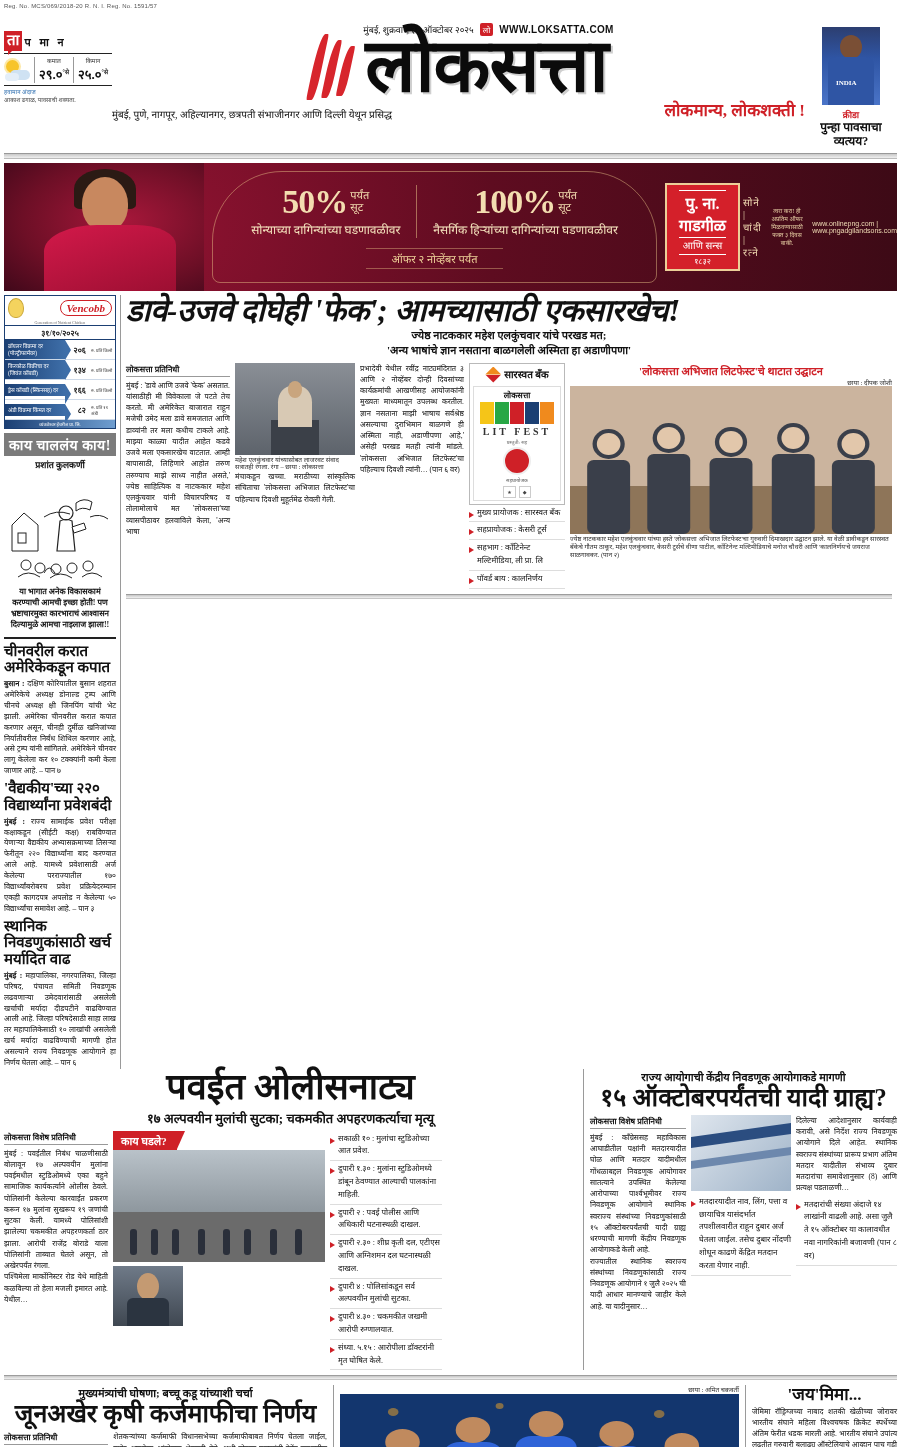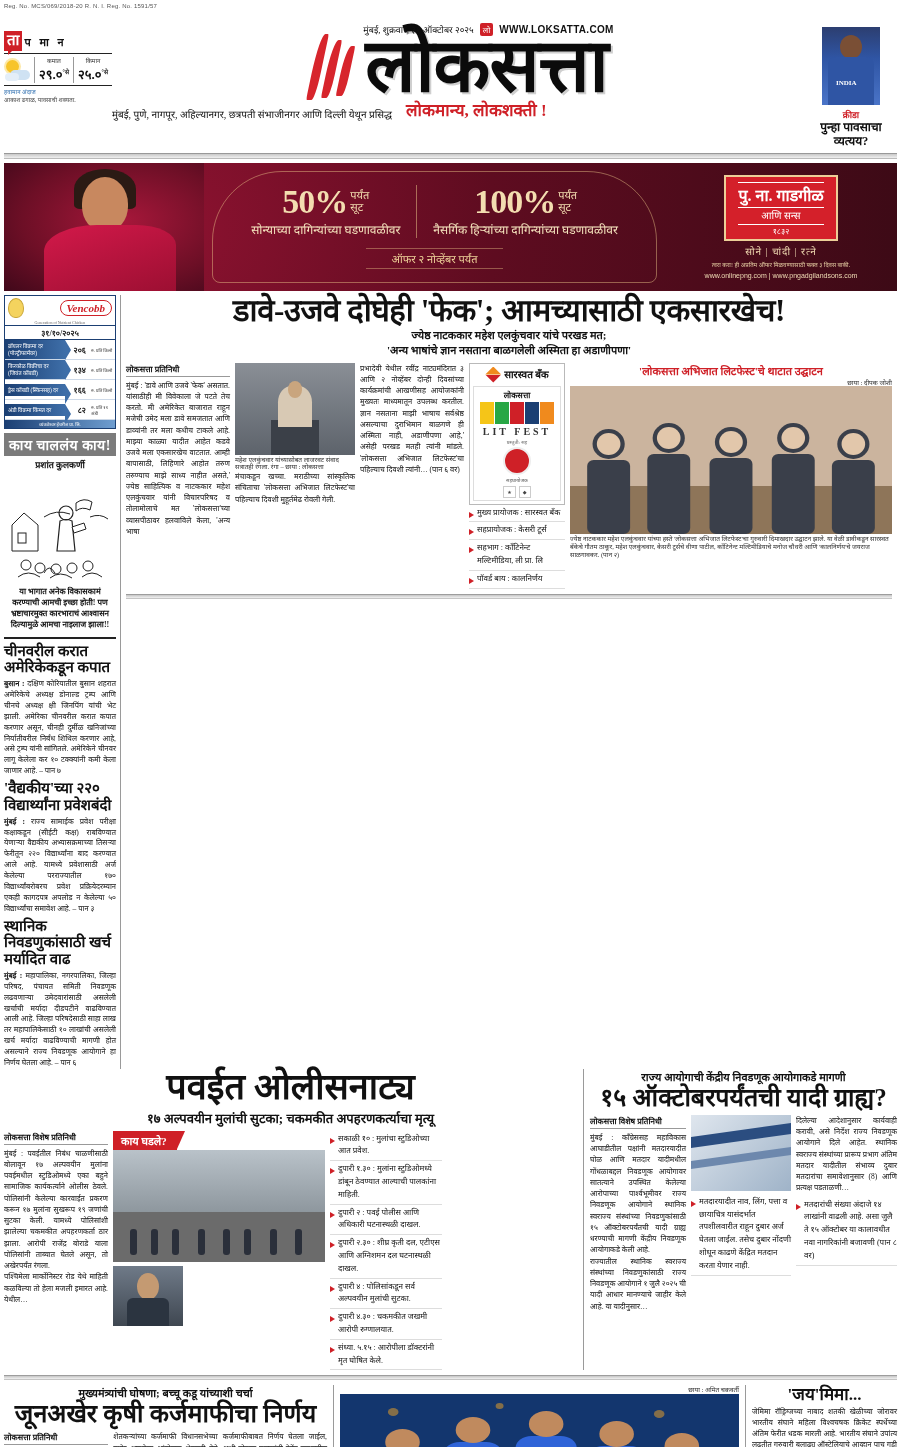--- a/index.html
+++ b/index.html
@@ -50,21 +50,21 @@
   .sitelogo{ display:inline-block; background:#cf2027; color:#fff; font-size:8px; padding:1px 3px; border-radius:2px;}
   .wordmark { display:flex; align-items:center; justify-content:center; gap:4px; margin-top:-2px;}
   .flamemark { width:52px; height:72px; position:relative;}
   .flamemark i { position:absolute; background:#d7252c; border-radius:60% 10% 40% 10%;
       transform: skewX(-12deg); }
   .flamemark i:nth-child(1){ left:4px; top:4px; width:9px; height:66px;}
   .flamemark i:nth-child(2){ left:18px; top:10px; width:9px; height:58px;}
   .flamemark i:nth-child(3){ left:32px; top:16px; width:9px; height:50px;}
   .bigname { font-size:74px; font-weight:bold; line-height:.95; letter-spacing:-1px;
       font-family:"Liberation Serif", serif; color:#0b0b0b; text-shadow:2px 2px 0 #cfcfcf;}
-  .tagrow { display:flex; justify-content:flex-start; align-items:flex-end; gap:14px; margin-top:-4px;}
+  .tagrow { display:flex; justify-content:space-between; align-items:flex-end; gap:14px; margin-top:-4px;}
   .editions { font-size:10px; color:#111;}
   .slogan { font-size:17px; font-weight:bold; color:#cf2027; }
 
   .sportbox { width:92px; padding-top:18px; text-align:center;}
   .sp-photo { width:58px; height:78px; margin:0 auto; background:
       linear-gradient(180deg,#2c3e70 0%, #2f55a4 40%, #4a74c8 100%); position:relative; overflow:hidden;}
   .sp-photo .head{ position:absolute; left:18px; top:8px; width:22px;height:24px;border-radius:50%;background:#7a4f35;}
   .sp-photo .body{ position:absolute; left:6px; top:30px; width:46px;height:50px;border-radius:8px 8px 0 0;background:#2f55a4;}
   .sp-photo .txt{ position:absolute; left:14px; top:52px; color:#fff; font-size:7px; font-weight:bold;}
   .sp-kicker{ color:#cf2027; font-size:9px; font-weight:bold; margin-top:3px;}
@@ -93,21 +93,21 @@
       border:1px solid rgba(240,205,140,.45); border-radius:70px 70px 8px 8px;}
   .ad-offers { display:flex; align-items:flex-start; gap:0; }
   .ad-col { padding:0 16px; text-align:center;}
   .ad-col + .ad-col { border-left:1px solid rgba(240,205,140,.5);}
   .ad-pct-row { display:flex; align-items:flex-start; justify-content:center; gap:3px;}
   .ad-pct { font-size:34px; font-weight:bold; color:#f3ddb0; line-height:1; letter-spacing:-1px;}
   .ad-sub2 { font-size:11px; line-height:1.1; text-align:left; padding-top:4px; color:#f3ddb0;}
   .ad-line2 { font-size:12px; margin-top:4px; line-height:1.2; color:#f5e3bd;}
   .ad-valid { margin-top:10px; font-size:11px; color:#f0d49a; border-top:1px solid rgba(240,205,140,.4);
       border-bottom:1px solid rgba(240,205,140,.4); padding:2px 26px;}
-  .ad-brand { width:232px; color:#f2dcb3; display:flex; flex-direction:column; align-items:center;
+  .ad-brand { width:232px; color:#f2dcb3; display:flex; flex-direction:row; align-items:center;
       justify-content:center; gap:3px;}
   .pnglogo { background:#d4202a; border:2px solid #eccf98; padding:5px 12px 3px 12px; text-align:center;}
   .pngl1 { font-size:16px; font-weight:bold; color:#fff; border-bottom:1px solid #fff; border-top:1px solid #fff; padding:1px 0;}
   .pngl2 { font-size:10px; color:#fff;}
   .pngl3 { font-size:8px; color:#fff; border-top:1px solid #fff; margin-top:2px;}
   .png-mats { font-size:10px; letter-spacing:1px;}
   .png-note { font-size:6px; color:#e7cfa4; text-align:center; padding:0 4px;}
   .png-url { font-family:"Liberation Sans",sans-serif; font-size:7px; color:#f0dcb5;}
   .ad-stores { width:170px; color:#f5e2bb; font-size:8px; padding:10px 6px; display:flex;
       flex-direction:column; justify-content:center; gap:4px;}
@@ -144,21 +144,21 @@
       padding:2px 0; margin-top:4px; letter-spacing:.5px;}
   .cartoon-by { text-align:center; font-size:9px; margin:2px 0; font-weight:600;}
   .cartoon-art { height:112px; border:0; position:relative; background:#fff; overflow:hidden;}
   .cartoon-cap { font-size:8px; line-height:1.35; text-align:center; font-weight:600; padding:2px 1px;}
 
   .sb-head { font-size:15px; font-weight:bold; line-height:1.12; margin:3px 0;}
   .sb-body { font-size:7.5px; line-height:1.45; text-align:justify;}
   .sb-body b { font-weight:bold;}
 
   
-  .lead-head { font-size:31px; font-weight:bold; text-align:center; line-height:1.06; letter-spacing:-.4px;}
+  .lead-head { font-size:31px; font-weight:bold; text-align:left; line-height:1.06; letter-spacing:-.4px;font-style:italic;}
   .lead-sub { text-align:center; font-size:11px; line-height:1.35; margin-top:0; font-weight:600;}
   .lead-grid { display:flex; gap:5px; margin-top:5px;}
   .lg-c1 { width:104px;}
   .lg-c2 { width:120px;}
   .lg-c3 { width:104px;}
   .lg-c4 { width:96px;}
   .lg-c5 { flex:1;}
   .byline { font-size:8px; font-weight:bold; border-bottom:1px solid #999; padding-bottom:2px; margin-bottom:3px;}
   .bodytext { font-size:7.5px; line-height:1.5; text-align:justify; color:#111;}
   .photo { background:#ccc; position:relative; overflow:hidden;}

